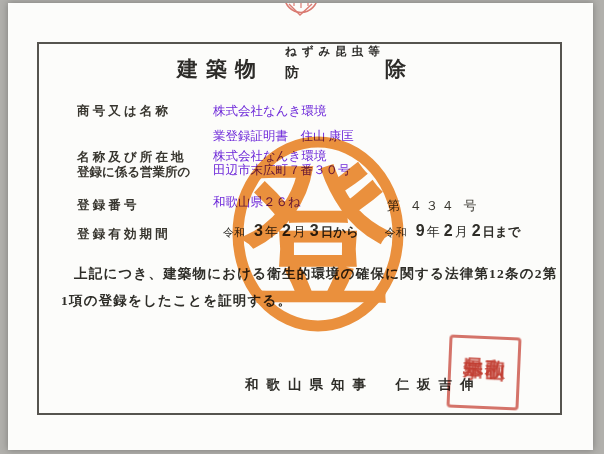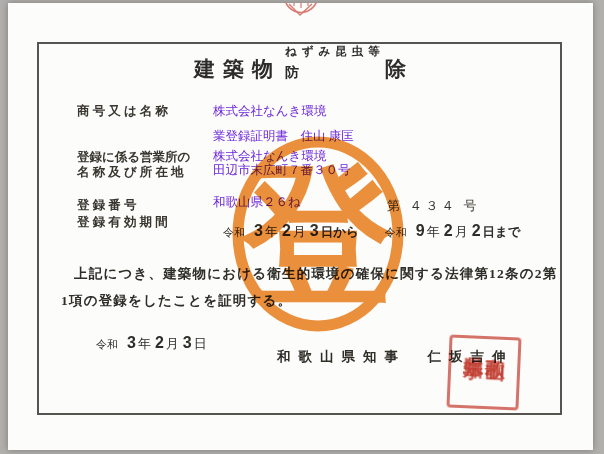--- a/index.html
+++ b/index.html
@@ -7,21 +7,21 @@
   .stage { position:relative; width:604px; height:454px; background:#b1b0ac; overflow:hidden; }
   .paper { position:absolute; left:8px; top:3px; width:585px; height:447px;
            background:#fcfcfa; box-shadow:0 0 7px rgba(0,0,0,.3); }
   .frame { position:absolute; left:29px; top:39px; width:525px; height:373px;
            border:2px solid #56544f; }
 
   
   .title-row { position:absolute; top:14px; left:0; right:0; display:flex;
                justify-content:center; align-items:flex-end; color:#2c2b28; }
   .t-big { font-size:21px; line-height:1.1; letter-spacing:8px; font-weight:600; white-space:nowrap; }
-  .ruby-block { position:relative; display:inline-block; width:118px; height:23px; margin:0 3px; }
+  .ruby-block { position:relative; display:inline-block; width:118px; height:23px; margin:0 20px; }
   .ruby-top { position:absolute; top:-14px; left:1px; font-size:11.5px; letter-spacing:5px;
               font-weight:600; white-space:nowrap; }
   .ruby-bou { position:absolute; bottom:-1px; left:1px; font-size:14px; font-weight:600; }
   .ruby-jo  { position:absolute; bottom:-2px; right:-4px; font-size:21px; font-weight:600; }
 
   
   .flabel { position:absolute; left:38px; font-size:12.5px; color:#38362f; font-weight:700; white-space:nowrap; }
   .fvalue { position:absolute; left:174px; font-size:12.5px; color:#6d28d9; white-space:nowrap; }
   .two-line { line-height:15px; }
 
@@ -31,22 +31,22 @@
   .era  { font-size:11px; margin-right:7px; }
   .num  { font-size:16px; font-weight:bold; font-family:"Liberation Sans","DejaVu Sans",sans-serif; margin:0 2px; }
   .unit { font-size:13px; margin-right:2px; }
   .sfx  { font-size:12.5px;font-weight:bold; }
   .gap-era { margin-left:26px; }
 
   
   .cert-body { position:absolute; left:22px; top:216px; width:498px; font-size:13.5px;
                line-height:27px; letter-spacing:1.2px; color:#2e2d28; font-weight:600; text-indent:13px; }
   .issue-date { position:absolute; left:57px; top:290px; }
-  .signature { position:absolute; left:206px; top:304px; font-size:13.5px; letter-spacing:8px;
-               color:#2e2d28; font-weight:600; white-space:nowrap;margin-left:32px; }
+  .signature { position:absolute; left:206px; top:332px; font-size:13.5px; letter-spacing:8px;
+               color:#2e2d28; font-weight:600; white-space:nowrap; }
 
   
   .reg-stamp { position:absolute; left:181px; top:92px; width:196px; height:196px;
                mix-blend-mode:multiply; opacity:.95; pointer-events:none; }
   .reg-stamp svg { position:absolute; left:0; top:0; }
   .reg-stamp .glyph { position:absolute; left:0; top:14px; width:196px; height:170px;
                       font-size:152px; line-height:170px; text-align:center; font-weight:bold;
                       color:#ec8c33; font-family:"Liberation Sans","DejaVu Sans",sans-serif; }
 
   .gov-seal { position:absolute; left:409px; top:292px; width:72px; height:73px;
@@ -80,44 +80,41 @@
           <span class="ruby-jo">除</span>
         </span>
       </div>
 
       <div class="flabel" style="top:59px">商 号 又 は 名 称</div>
       <div class="fvalue" style="top:59px">株式会社なんき環境</div>
 
       <div class="fvalue" style="top:84px">業登録証明書　住山 康匡</div>
 
       <div class="flabel two-line" style="top:106px">
+        <div>名 称 及 び 所 在 地</div>
         <div>登録に係る営業所の</div>
-        <div>名 称 及 び 所 在 地</div>
       </div>
       <div class="fvalue two-line" style="top:105px; line-height:14px">
         <div>株式会社なんき環境</div>
         <div>田辺市末広町７番３０号</div>
       </div>
 
       <div class="flabel" style="top:153px">登 録 番 号</div>
       <div class="fvalue" style="top:150px">和歌山県２６ね</div>
       <div class="reg-right" style="top:153px">第 ４３４ 号</div>
 
-      <div class="flabel" style="top:170px">登 録 有 効 期 間</div>
+      <div class="flabel" style="top:182px">登 録 有 効 期 間</div>
       <div class="fvalue inline-date" style="top:178px; left:184px">
         <span class="era">令和</span><span class="num">3</span><span class="unit">年</span><span class="num">2</span><span class="unit">月</span><span class="num">3</span><span class="sfx">日から</span><span class="era gap-era">令和</span><span class="num">9</span><span class="unit">年</span><span class="num">2</span><span class="unit">月</span><span class="num">2</span><span class="sfx">日まで</span>
       </div>
 
       <div class="cert-body">
         <span>上記につき、建築物における衛生的環境の確保に関する法律第12条の2第1項</span><span>の登録をしたことを証明する。</span>
       </div>
 
-      <div class="issue-date inline-date fvalue">
-        <span class="era">令和</span><span class="num">3</span><span class="unit">年</span><span class="num">2</span><span class="unit">月</span><span class="num">3</span><span class="unit">日</span>
-      </div>
 
       <div class="signature">和歌山県知事　仁坂吉伸</div>
 
       <div class="reg-stamp">
         <svg width="196" height="196" viewBox="0 0 196 196">
           <ellipse cx="98" cy="98" rx="80" ry="92" fill="none" stroke="#ec8c33" stroke-width="11"></ellipse>
         </svg>
         <div class="glyph">登</div>
       </div>
 

